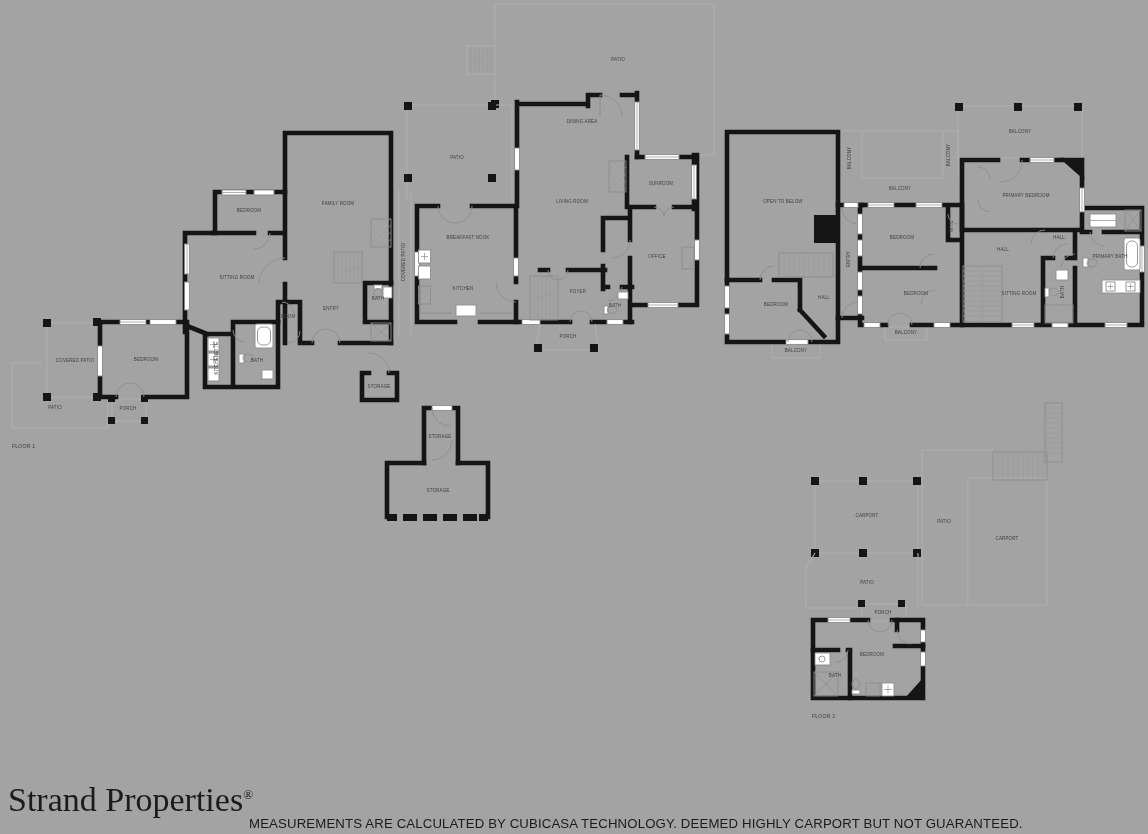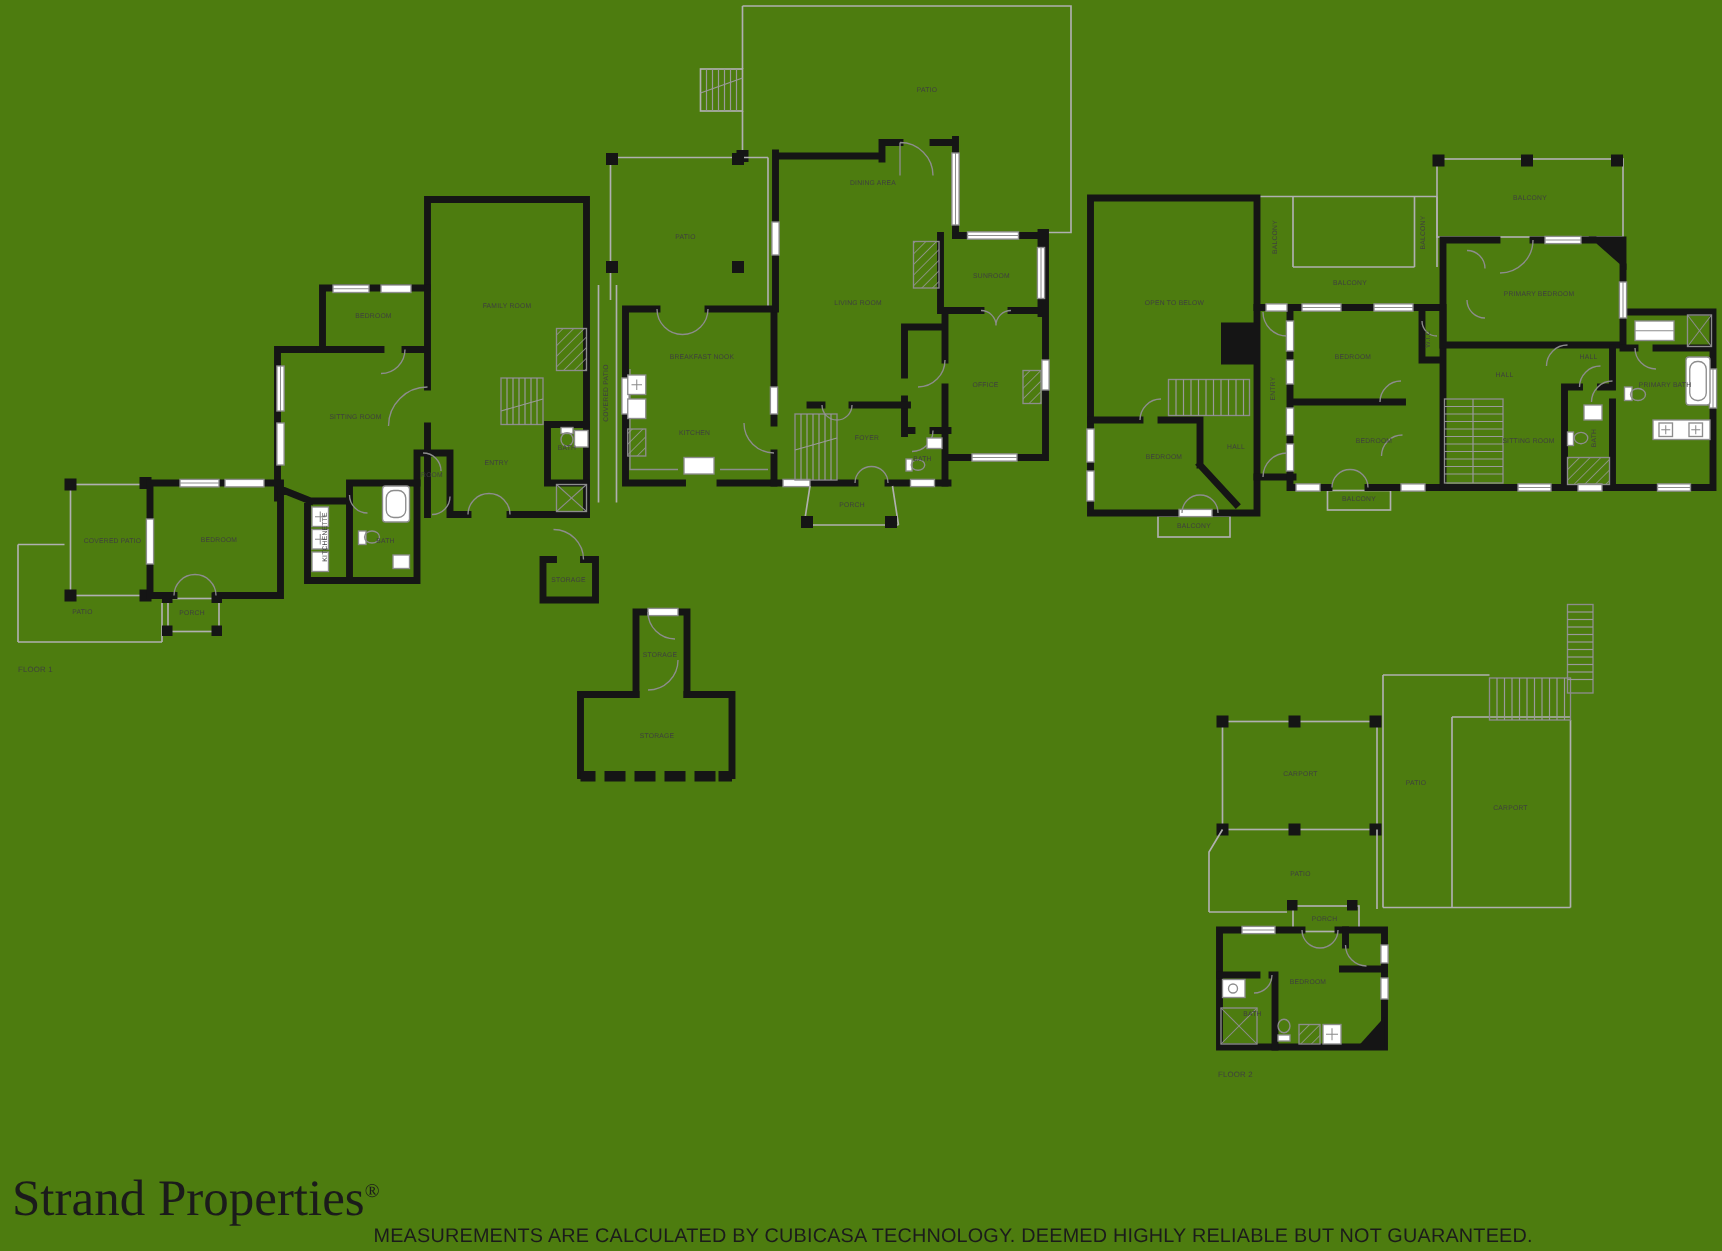--- a/index.html
+++ b/index.html
@@ -1,16 +1,16 @@
 <!DOCTYPE html>
 <html style="--wall: #151515; --thin: #b0b0b0; --fix: #8d8d8d; --label: #3f3f3f; --footer: #1b1b1b;"><head>
 <meta charset="utf-8">
 <style>
   html,body{margin:0;padding:0;background:#fff;}
-  .canvas{position:relative;width:1148px;height:834px;background:#4d7c0f;overflow:hidden;font-family:"Liberation Sans",sans-serif;}
+  .canvas{position:relative;width:1148px;height:834px;background:#a3a3a3;overflow:hidden;font-family:"Liberation Sans",sans-serif;}
   svg{display:block;}
   svg text{font-family:"Liberation Sans",sans-serif;fill:var(--label,#3f3f3f);letter-spacing:.15px;}
   .wall{stroke:var(--wall,#151515);stroke-width:4.6;fill:none;stroke-linecap:square;}
   .wallf{fill:var(--wall,#151515);stroke:none;}
   .thin{stroke:var(--thin,#b0b0b0);stroke-width:1.1;fill:none;}
   .fix{stroke:var(--fix,#8d8d8d);stroke-width:.9;fill:#fff;}
   .fixn{stroke:var(--fix,#8d8d8d);stroke-width:.9;fill:none;}
   .win{fill:#fff;stroke:var(--fix,#8d8d8d);stroke-width:.9;}
   .wl{stroke:var(--fix,#8d8d8d);stroke-width:.7;}
   .post{fill:var(--wall,#151515);}
@@ -448,14 +448,14 @@
         <text x="944" y="523" text-anchor="middle" font-size="4.5">PATIO</text>
         <text x="1007" y="540" text-anchor="middle" font-size="4.5">CARPORT</text>
         <text x="867" y="584" text-anchor="middle" font-size="4.5">PATIO</text>
         <text x="883" y="614" text-anchor="middle" font-size="4.5">PORCH</text>
         <text x="872" y="656" text-anchor="middle" font-size="4.5">BEDROOM</text>
         <text x="835" y="677" text-anchor="middle" font-size="4.5">BATH</text>
       </g>
 </svg>
 
 <div class="logo"><span>Strand Properties</span><span class="reg">®</span></div>
-<div class="disclaimer">MEASUREMENTS ARE CALCULATED BY CUBICASA TECHNOLOGY. DEEMED HIGHLY RELIABLE BUT NOT GUARANTEED.</div>
+<div class="disclaimer">MEASUREMENTS ARE CALCULATED BY CUBICASA TECHNOLOGY. DEEMED HIGHLY CARPORT BUT NOT GUARANTEED.</div>
 </div>
 
 </body></html>

